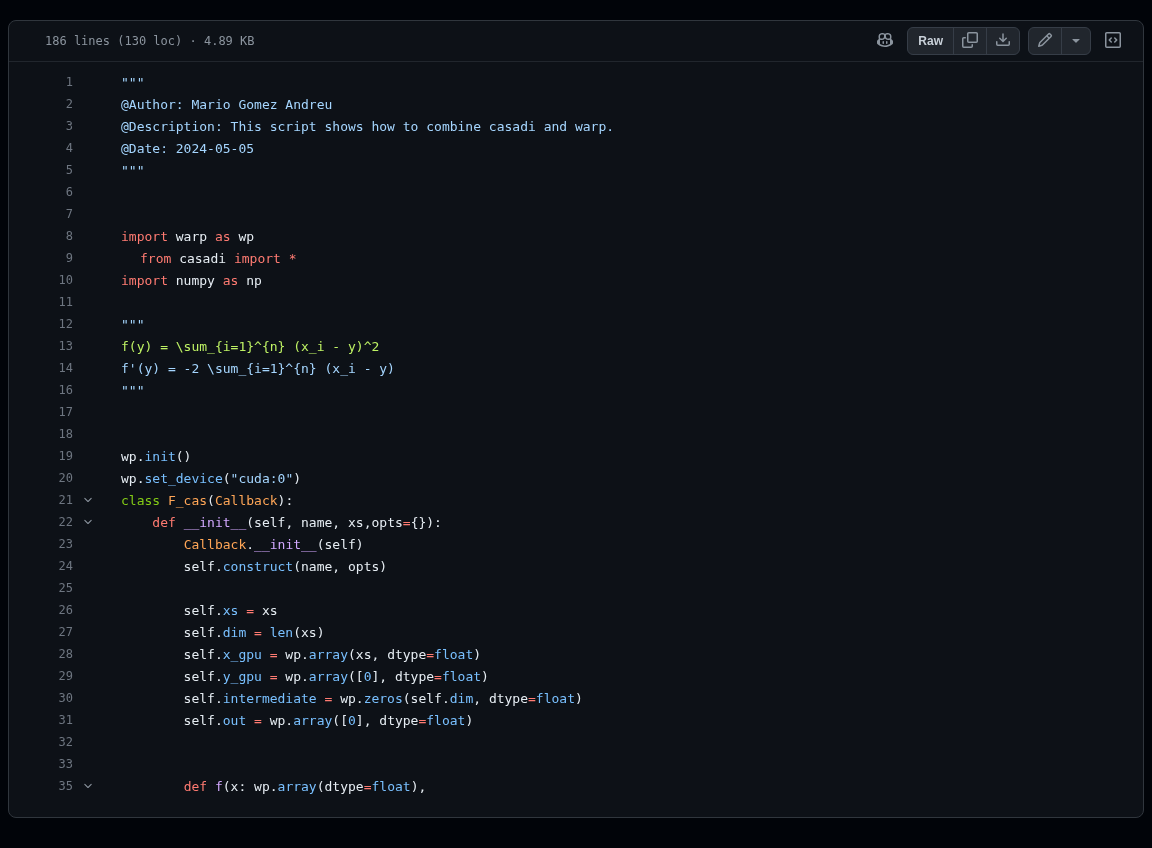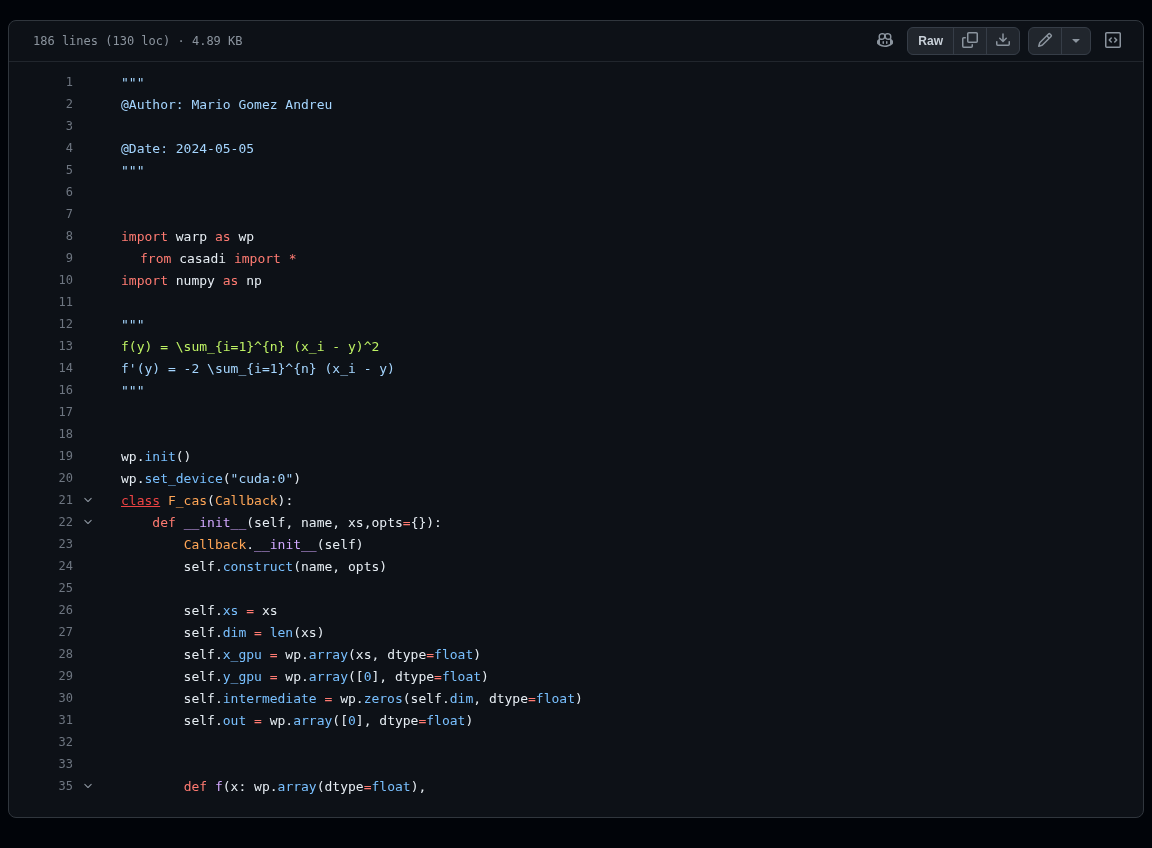--- a/index.html
+++ b/index.html
@@ -39,21 +39,21 @@
     border-radius: 6px;
     cursor: pointer;
   }
   .seg-control button.active {
     background: var(--panel_bg);
     border: 1px solid var(--seg_active_border);
     color: var(--text_primary);
     font-weight: 700;
   }
   .file-info {
-    margin-left: 12px;
+    margin-left: 24px;
     font-family: "DejaVu Sans Mono", monospace;
     font-size: 12px;
     color: var(--text_muted);
   }
   .header-actions {
     margin-left: auto;
     display: flex;
     align-items: center;
     gap: 8px;
   }
@@ -196,40 +196,40 @@
         </span>
       </button>
 
     </div>
   </div>
 
   <div class="code-area">
     <div id="code-lines">
         <div class="code-row"><div class="ln">1</div><div class="fold"></div><div class="code-text"><span style="color: rgb(165, 214, 255);">"""</span></div></div>
         <div class="code-row"><div class="ln">2</div><div class="fold"></div><div class="code-text"><span style="color: rgb(165, 214, 255);">@Author: Mario Gomez Andreu</span></div></div>
-        <div class="code-row"><div class="ln">3</div><div class="fold"></div></div>
+        <div class="code-row"><div class="ln">3</div><div class="fold"></div><div class="code-text"><span style="color: rgb(165, 214, 255);">@Description: This script shows how to combine casadi and warp.</span></div></div>
         <div class="code-row"><div class="ln">4</div><div class="fold"></div><div class="code-text"><span style="color: rgb(165, 214, 255);">@Date: 2024-05-05</span></div></div>
         <div class="code-row"><div class="ln">5</div><div class="fold"></div><div class="code-text"><span style="color: rgb(165, 214, 255);">"""</span></div></div>
         <div class="code-row"><div class="ln">6</div><div class="fold"></div><div class="code-text"></div></div>
         <div class="code-row"><div class="ln">7</div><div class="fold"></div><div class="code-text"></div></div>
         <div class="code-row"><div class="ln">8</div><div class="fold"></div><div class="code-text"><span style="color: rgb(255, 123, 114);">import</span><span style="color: rgb(230, 237, 243);"> warp </span><span style="color: rgb(255, 123, 114);">as</span><span style="color: rgb(230, 237, 243);"> wp</span></div></div>
         <div class="code-row"><div class="ln">9</div><div class="fold"></div><div class="code-text"><span style="color: rgb(255, 123, 114); margin-left: 19px;">from</span><span style="color: rgb(230, 237, 243);"> casadi </span><span style="color: rgb(255, 123, 114);">import</span><span style="color: rgb(230, 237, 243);"> </span><span style="color: rgb(255, 123, 114);">*</span></div></div>
         <div class="code-row"><div class="ln">10</div><div class="fold"></div><div class="code-text"><span style="color: rgb(255, 123, 114);">import</span><span style="color: rgb(230, 237, 243);"> numpy </span><span style="color: rgb(255, 123, 114);">as</span><span style="color: rgb(230, 237, 243);"> np</span></div></div>
         <div class="code-row"><div class="ln">11</div><div class="fold"></div><div class="code-text"></div></div>
         <div class="code-row"><div class="ln">12</div><div class="fold"></div><div class="code-text"><span style="color: rgb(165, 214, 255);">"""</span></div></div>
         <div class="code-row"><div class="ln">13</div><div class="fold"></div><div class="code-text"><span style="color: #bef264;">f(y) = \sum_{i=1}^{n} (x_i - y)^2</span></div></div>
         <div class="code-row"><div class="ln">14</div><div class="fold"></div><div class="code-text"><span style="color: rgb(165, 214, 255);">f'(y) = -2 \sum_{i=1}^{n} (x_i - y)</span></div></div>
         <div class="code-row"><div class="ln">16</div><div class="fold"></div><div class="code-text"><span style="color: rgb(165, 214, 255);">"""</span></div></div>
         <div class="code-row"><div class="ln">17</div><div class="fold"></div><div class="code-text"></div></div>
         <div class="code-row"><div class="ln">18</div><div class="fold"></div><div class="code-text"></div></div>
         <div class="code-row"><div class="ln">19</div><div class="fold"></div><div class="code-text"><span style="color: rgb(230, 237, 243);">wp.</span><span style="color: rgb(121, 192, 255);">init</span><span style="color: rgb(230, 237, 243);">()</span></div></div>
         <div class="code-row"><div class="ln">20</div><div class="fold"></div><div class="code-text"><span style="color: rgb(230, 237, 243);">wp.</span><span style="color: rgb(121, 192, 255);">set_device</span><span style="color: rgb(230, 237, 243);">(</span><span style="color: rgb(165, 214, 255);">"cuda:0"</span><span style="color: rgb(230, 237, 243);">)</span></div></div>
         <div class="code-row"><div class="ln">21</div><div class="fold"><svg width="12" height="12" viewBox="0 0 16 16">
               <path d="M12.78 5.22a.749.749 0 0 1 0 1.06l-4.25 4.25a.749.749 0 0 1-1.06 0L3.22 6.28a.749.749 0 1 1 1.06-1.06L8 8.939l3.72-3.719a.749.749 0 0 1 1.06 0Z"></path>
-            </svg></div><div class="code-text"><span style="color: #ef4444; text-decoration: underline;">class</span><span style="color: rgb(230, 237, 243);"> </span><span style="color: rgb(255, 166, 87);">F_cas</span><span style="color: rgb(230, 237, 243);">(</span><span style="color: rgb(255, 166, 87);">Callback</span><span style="color: rgb(230, 237, 243);">):</span></div></div>
+            </svg></div><div class="code-text"><span style="color: #84cc16;">class</span><span style="color: rgb(230, 237, 243);"> </span><span style="color: rgb(255, 166, 87);">F_cas</span><span style="color: rgb(230, 237, 243);">(</span><span style="color: rgb(255, 166, 87);">Callback</span><span style="color: rgb(230, 237, 243);">):</span></div></div>
         <div class="code-row"><div class="ln">22</div><div class="fold"><svg width="12" height="12" viewBox="0 0 16 16">
               <path d="M12.78 5.22a.749.749 0 0 1 0 1.06l-4.25 4.25a.749.749 0 0 1-1.06 0L3.22 6.28a.749.749 0 1 1 1.06-1.06L8 8.939l3.72-3.719a.749.749 0 0 1 1.06 0Z"></path>
             </svg></div><div class="code-text"><span style="color: rgb(230, 237, 243);">    </span><span style="color: rgb(255, 123, 114);">def</span><span style="color: rgb(230, 237, 243);"> </span><span style="color: rgb(210, 168, 255);">__init__</span><span style="color: rgb(230, 237, 243);">(self, name, xs,opts</span><span style="color: rgb(255, 123, 114);">=</span><span style="color: rgb(230, 237, 243);">{}):</span></div></div>
         <div class="code-row"><div class="ln">23</div><div class="fold"></div><div class="code-text"><span style="color: rgb(230, 237, 243);">        </span><span style="color: rgb(255, 166, 87);">Callback</span><span style="color: rgb(230, 237, 243);">.</span><span style="color: rgb(210, 168, 255);">__init__</span><span style="color: rgb(230, 237, 243);">(self)</span></div></div>
         <div class="code-row"><div class="ln">24</div><div class="fold"></div><div class="code-text"><span style="color: rgb(230, 237, 243);">        self.</span><span style="color: rgb(121, 192, 255);">construct</span><span style="color: rgb(230, 237, 243);">(name, opts)</span></div></div>
         <div class="code-row"><div class="ln">25</div><div class="fold"></div><div class="code-text"></div></div>
         <div class="code-row"><div class="ln">26</div><div class="fold"></div><div class="code-text"><span style="color: rgb(230, 237, 243);">        self.</span><span style="color: rgb(121, 192, 255);">xs</span><span style="color: rgb(230, 237, 243);"> </span><span style="color: rgb(255, 123, 114);">=</span><span style="color: rgb(230, 237, 243);"> xs</span></div></div>
         <div class="code-row"><div class="ln">27</div><div class="fold"></div><div class="code-text"><span style="color: rgb(230, 237, 243);">        self.</span><span style="color: rgb(121, 192, 255);">dim</span><span style="color: rgb(230, 237, 243);"> </span><span style="color: rgb(255, 123, 114);">=</span><span style="color: rgb(230, 237, 243);"> </span><span style="color: rgb(121, 192, 255);">len</span><span style="color: rgb(230, 237, 243);">(xs)</span></div></div>
         <div class="code-row"><div class="ln">28</div><div class="fold"></div><div class="code-text"><span style="color: rgb(230, 237, 243);">        self.</span><span style="color: rgb(121, 192, 255);">x_gpu</span><span style="color: rgb(230, 237, 243);"> </span><span style="color: rgb(255, 123, 114);">=</span><span style="color: rgb(230, 237, 243);"> wp.</span><span style="color: rgb(121, 192, 255);">array</span><span style="color: rgb(230, 237, 243);">(xs, dtype</span><span style="color: rgb(255, 123, 114);">=</span><span style="color: rgb(121, 192, 255);">float</span><span style="color: rgb(230, 237, 243);">)</span></div></div>
         <div class="code-row"><div class="ln">29</div><div class="fold"></div><div class="code-text"><span style="color: rgb(230, 237, 243);">        self.</span><span style="color: rgb(121, 192, 255);">y_gpu</span><span style="color: rgb(230, 237, 243);"> </span><span style="color: rgb(255, 123, 114);">=</span><span style="color: rgb(230, 237, 243);"> wp.</span><span style="color: rgb(121, 192, 255);">array</span><span style="color: rgb(230, 237, 243);">([</span><span style="color: rgb(121, 192, 255);">0</span><span style="color: rgb(230, 237, 243);">], dtype</span><span style="color: rgb(255, 123, 114);">=</span><span style="color: rgb(121, 192, 255);">float</span><span style="color: rgb(230, 237, 243);">)</span></div></div>

